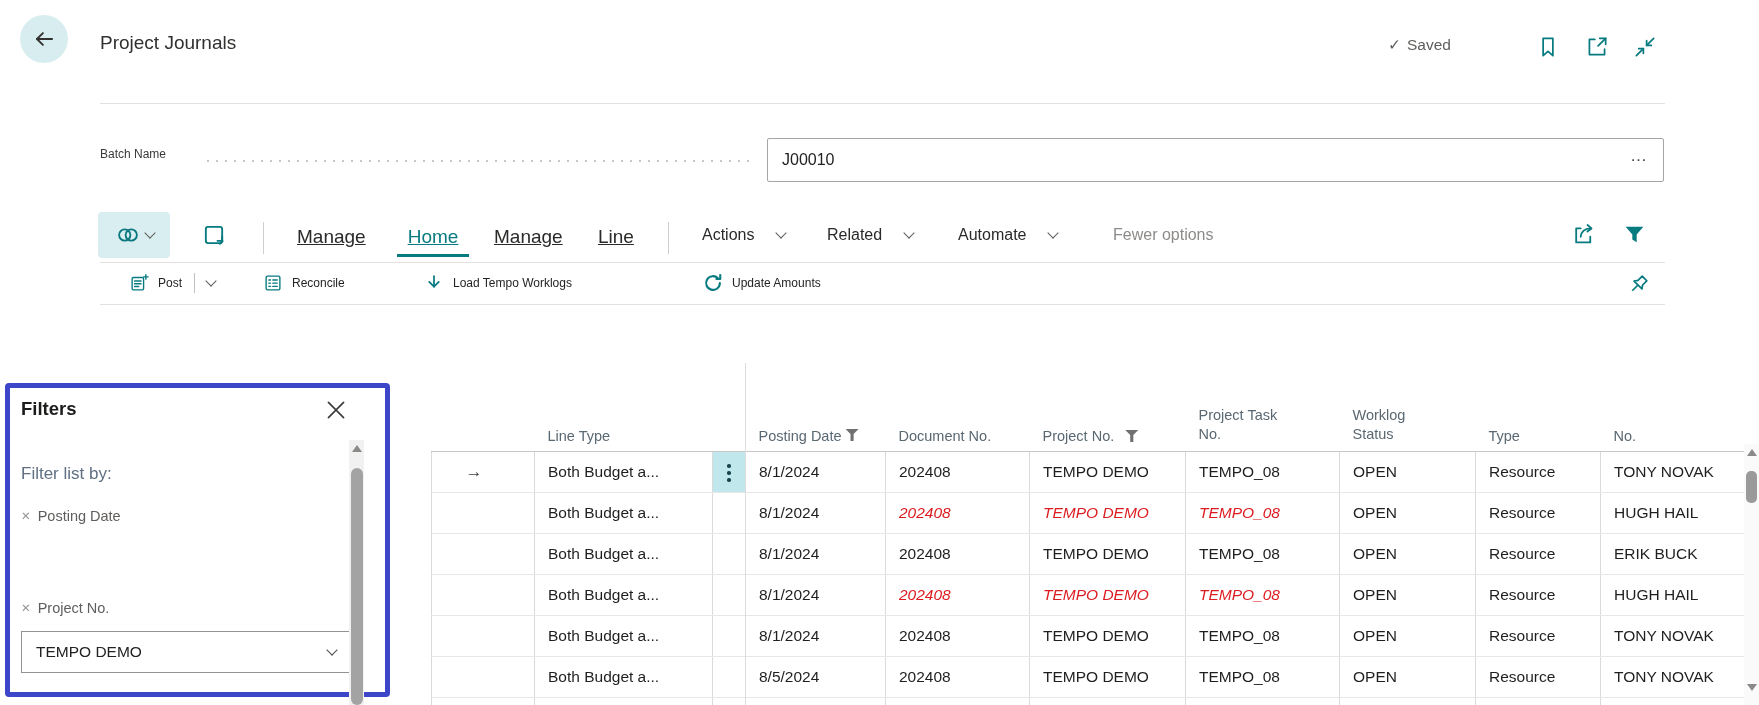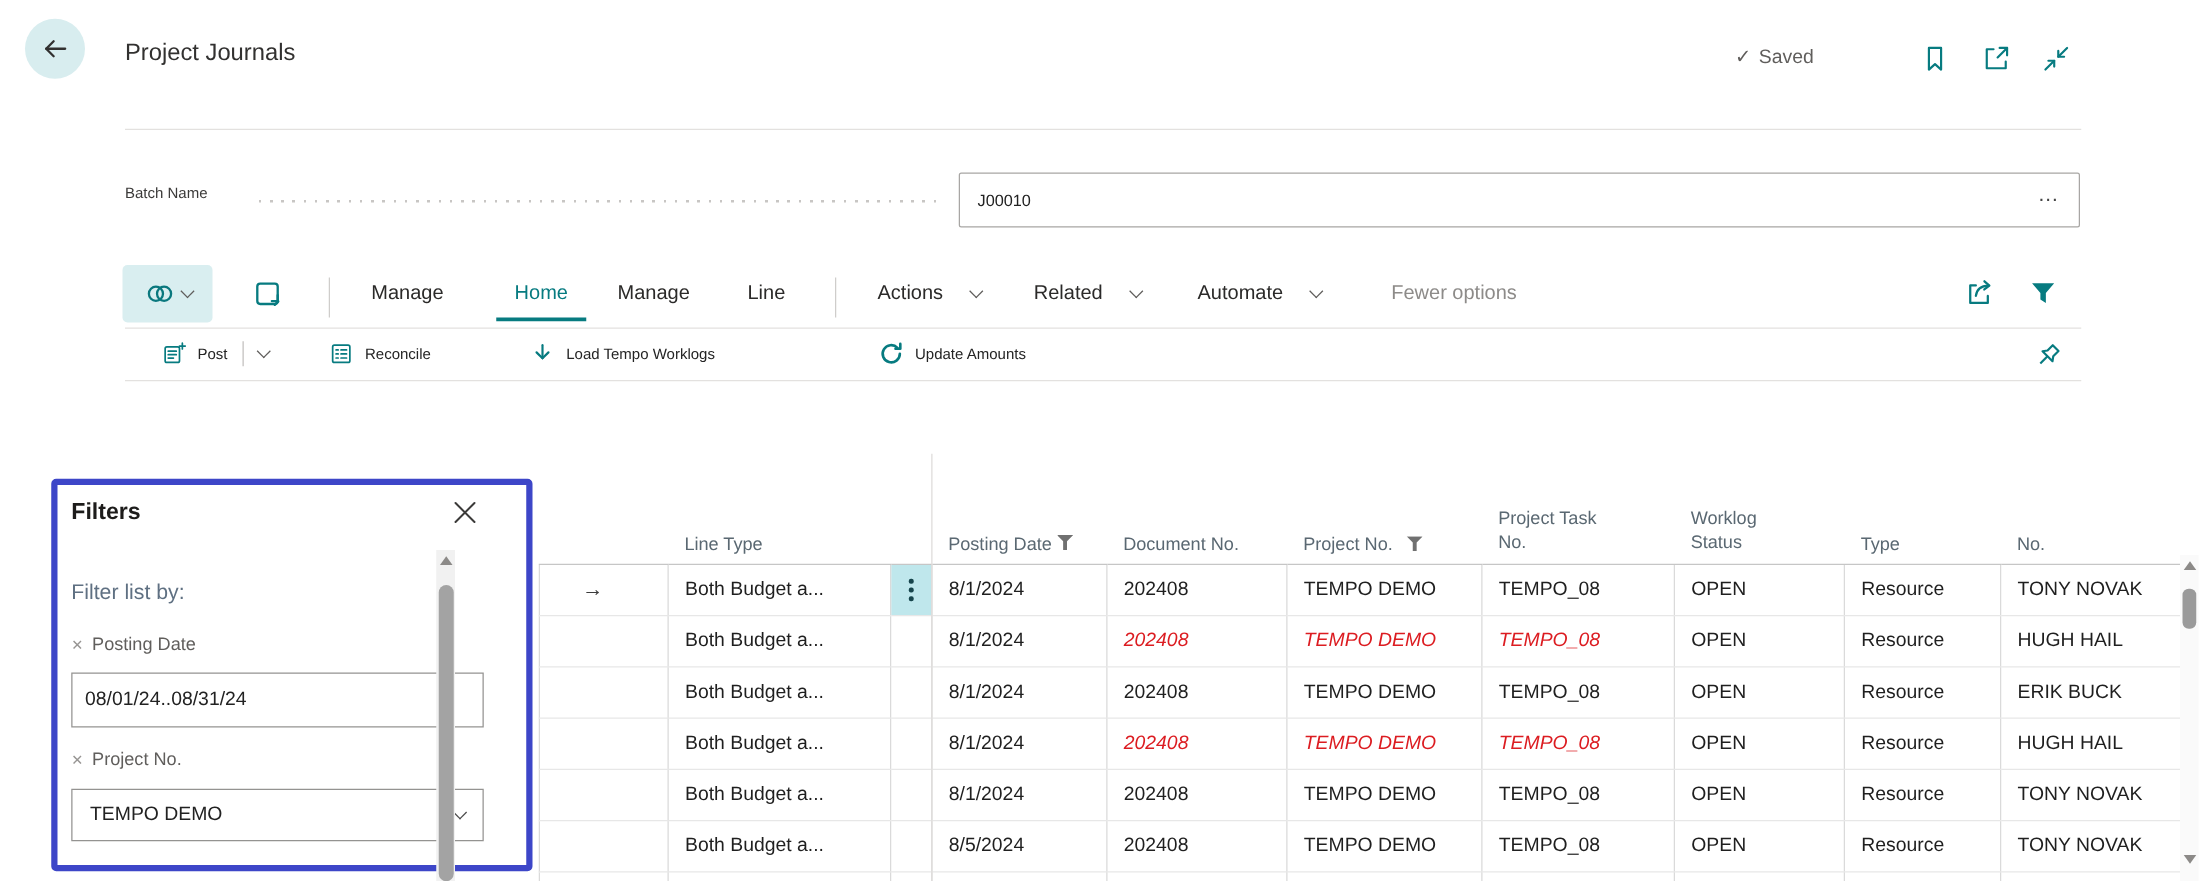--- a/index.html
+++ b/index.html
@@ -15,39 +15,39 @@
     background:#d8edef;border:none;display:flex;align-items:center;justify-content:center;cursor:pointer;}
   .page-title{position:absolute;left:100px;top:32px;font-size:19px;color:#323130;}
   .saved{position:absolute;left:1388px;top:36px;font-size:15.5px;color:#605e5c;display:flex;gap:6px;align-items:center;}
   .titlebar-icon{position:absolute;top:33px;width:28px;height:28px;background:none;border:none;padding:0;cursor:pointer;}
   
   .batch-label{position:absolute;left:100px;top:147px;font-size:12px;color:#3b3a39;}
   .dotleader{position:absolute;left:207px;top:160px;width:545px;height:2px;
     background:repeating-linear-gradient(to right,#c8c6c4 0 2px,transparent 2px 9px);}
   .batch-input{position:absolute;left:767px;top:138px;width:897px;height:44px;box-sizing:border-box;
     border:1px solid #a8a6a4;border-radius:2px;font-family:"Liberation Sans",sans-serif;
-    font-size:13px;color:#222;padding:0 40px 0 14px;}
+    font-size:16px;color:#222;padding:0 40px 0 14px;}
   .batch-more{position:absolute;left:1630px;top:146px;font-size:17px;color:#444;letter-spacing:1px;cursor:pointer;}
   
   .copilot-btn{position:absolute;left:98px;top:212px;width:72px;height:46px;background:#d9eef0;border:none;
     border-radius:4px;display:flex;align-items:center;justify-content:center;gap:5px;cursor:pointer;}
   .icon-btn{background:none;border:none;padding:0;cursor:pointer;}
-  .rtab{position:absolute;top:226px;font-size:16px;color:#2b2a29;cursor:pointer;background:none;border:none;padding:0;}
+  .rtab{position:absolute;top:226px;font-size:19px;color:#2b2a29;cursor:pointer;background:none;border:none;padding:0;text-decoration:underline;}
   .rtab.active{color:#077b80;}
   .tab-underline{position:absolute;top:254px;height:3px;background:#077b80;}
   .rmenu{position:absolute;top:226px;font-size:16px;color:#2b2a29;cursor:pointer;display:flex;align-items:center;gap:23px;}
   .fewer{position:absolute;top:226px;font-size:16px;color:#8d8b89;cursor:pointer;}
   .chev{width:7px;height:7px;border-right:1.4px solid #5f5d5b;border-bottom:1.4px solid #5f5d5b;
     display:inline-block;transform:rotate(45deg);margin-top:-4px;}
   
   .act{position:absolute;top:272px;display:flex;align-items:center;gap:8px;font-size:12px;color:#242424;cursor:pointer;}
   .split-sep{width:1px;height:20px;background:#c2c0be;margin:0 4px;}
   
   .pane{position:absolute;left:5px;top:383px;width:385px;height:314px;box-sizing:border-box;
-    border:5px solid #3d46c8;border-radius:4px;background:#fff;z-index:2;margin-left:36px;}
+    border:5px solid #3d46c8;border-radius:4px;background:#fff;z-index:2;}
   .pane-title{position:absolute;left:11px;top:10px;font-size:18.5px;font-weight:bold;color:#1d1c1b;}
   .pane-close{position:absolute;left:313px;top:8px;width:28px;height:28px;background:none;border:none;padding:0;cursor:pointer;}
   .pane-sub{position:absolute;left:11px;top:76px;font-size:17px;color:#5f7082;}
   .ffield-label{position:absolute;font-size:14.5px;color:#605e5c;display:flex;align-items:center;gap:7px;}
   .fx{font-size:11.5px;color:#979593;cursor:pointer;}
   .pane-input{position:absolute;left:11px;width:330px;height:44px;box-sizing:border-box;border:1px solid #949391;
     font-family:"Liberation Sans",sans-serif;font-size:15.5px;color:#222;padding:0 10px;background:#fff;}
   .pane-drop{position:absolute;left:11px;width:330px;height:42px;box-sizing:border-box;border:1px solid #949391;
     background:#fff;display:flex;align-items:center;justify-content:space-between;
     padding:0 14px;font-size:15.5px;color:#222;cursor:pointer;}
@@ -375,21 +375,20 @@
     <svg width="26" height="26" viewBox="0 0 24 24" fill="none" stroke="#3b3a39" stroke-width="1.5" stroke-linecap="round">
         <path d="M5 5l14 14M19 5L5 19"></path>
       </svg>
   </button>
   <div class="pane-sub">Filter list by:</div>
 
   <div class="ffield-label" style="left:11px;top:120px">
     <span class="fx">✕</span>
     <span>Posting Date</span>
   </div>
-  <input class="pane-input" style="top: 150px;" value="08/01/24..08/31/24">
 
   <div class="ffield-label" style="left:11px;top:212px">
     <span class="fx">✕</span>
     <span>Project No.</span>
   </div>
   <div class="pane-drop" style="top:243px">
     <span>TEMPO DEMO</span>
     <span class="chev" style="border-color:#4a4a4a"></span>
   </div>
 </div>

